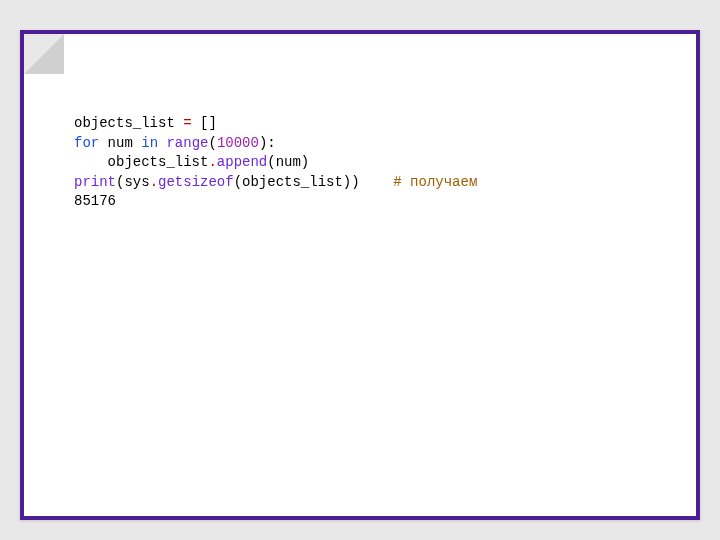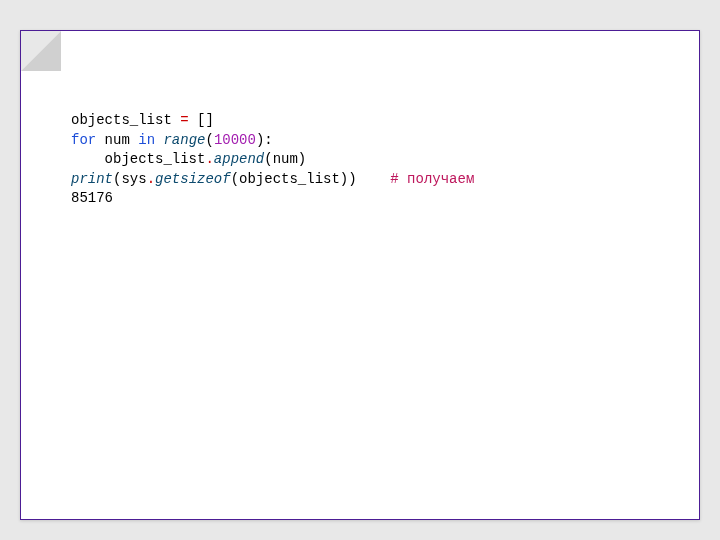--- a/index.html
+++ b/index.html
@@ -12,21 +12,21 @@
       display: flex;
       align-items: flex-start;
       justify-content: center;
       padding-top: 30px;
     }
     .slide {
       width: 680px;
       height: 490px;
       background: #ffffff;
       position: relative;
-      border: 1px solid #4c1d95;
+      border: 4px solid #4c1d95;
       box-shadow: 0 1px 3px rgba(0,0,0,0.15);
     }
     .corner-fold {
       position: absolute;
       top: 0;
       left: 0;
       width: 0;
       height: 0;
       border-style: solid;
       border-width: 40px 40px 0 0;
@@ -48,25 +48,25 @@
       position: absolute;
       top: 80px;
       left: 50px;
       right: 50px;
       line-height: 1.4;
       white-space: pre;
       color: #000;
     }
     .kw-red { color: #1d4ed8; }
     .kw-blue { color: #a21caf; }
-    .fn-red { color: #0c4a6e; font-style: italic; }
+    .fn-red { color: #6d28d9; }
     .punct { color: #000; }
     .ident { color: #000; }
     .op-red { color: #cc0000; }
-    .comment { color: #be185d; }
+    .comment { color: #a16207; }
   </style>
 </head>
 <body>
 
 <div class="slide">
   <div class="corner-fold"></div>
 
   <div class="code-area"><div><span class="ident">objects_list </span><span class="op-red">=</span><span class="ident"> []</span></div><div><span class="kw-red">for</span><span class="ident"> num </span><span class="kw-red">in</span><span class="fn-red"> range</span><span class="punct">(</span><span class="kw-blue">10000</span><span class="punct">):</span></div><div><span class="ident">    objects_list</span><span class="op-red">.</span><span class="fn-red">append</span><span class="punct">(num)</span></div><div><span class="fn-red">print</span><span class="ident">(sys</span><span class="op-red">.</span><span class="fn-red">getsizeof</span><span class="ident">(objects_list))    </span><span class="comment"># получаем</span></div><div><span class="ident">85176</span></div></div>
 </div>
 

